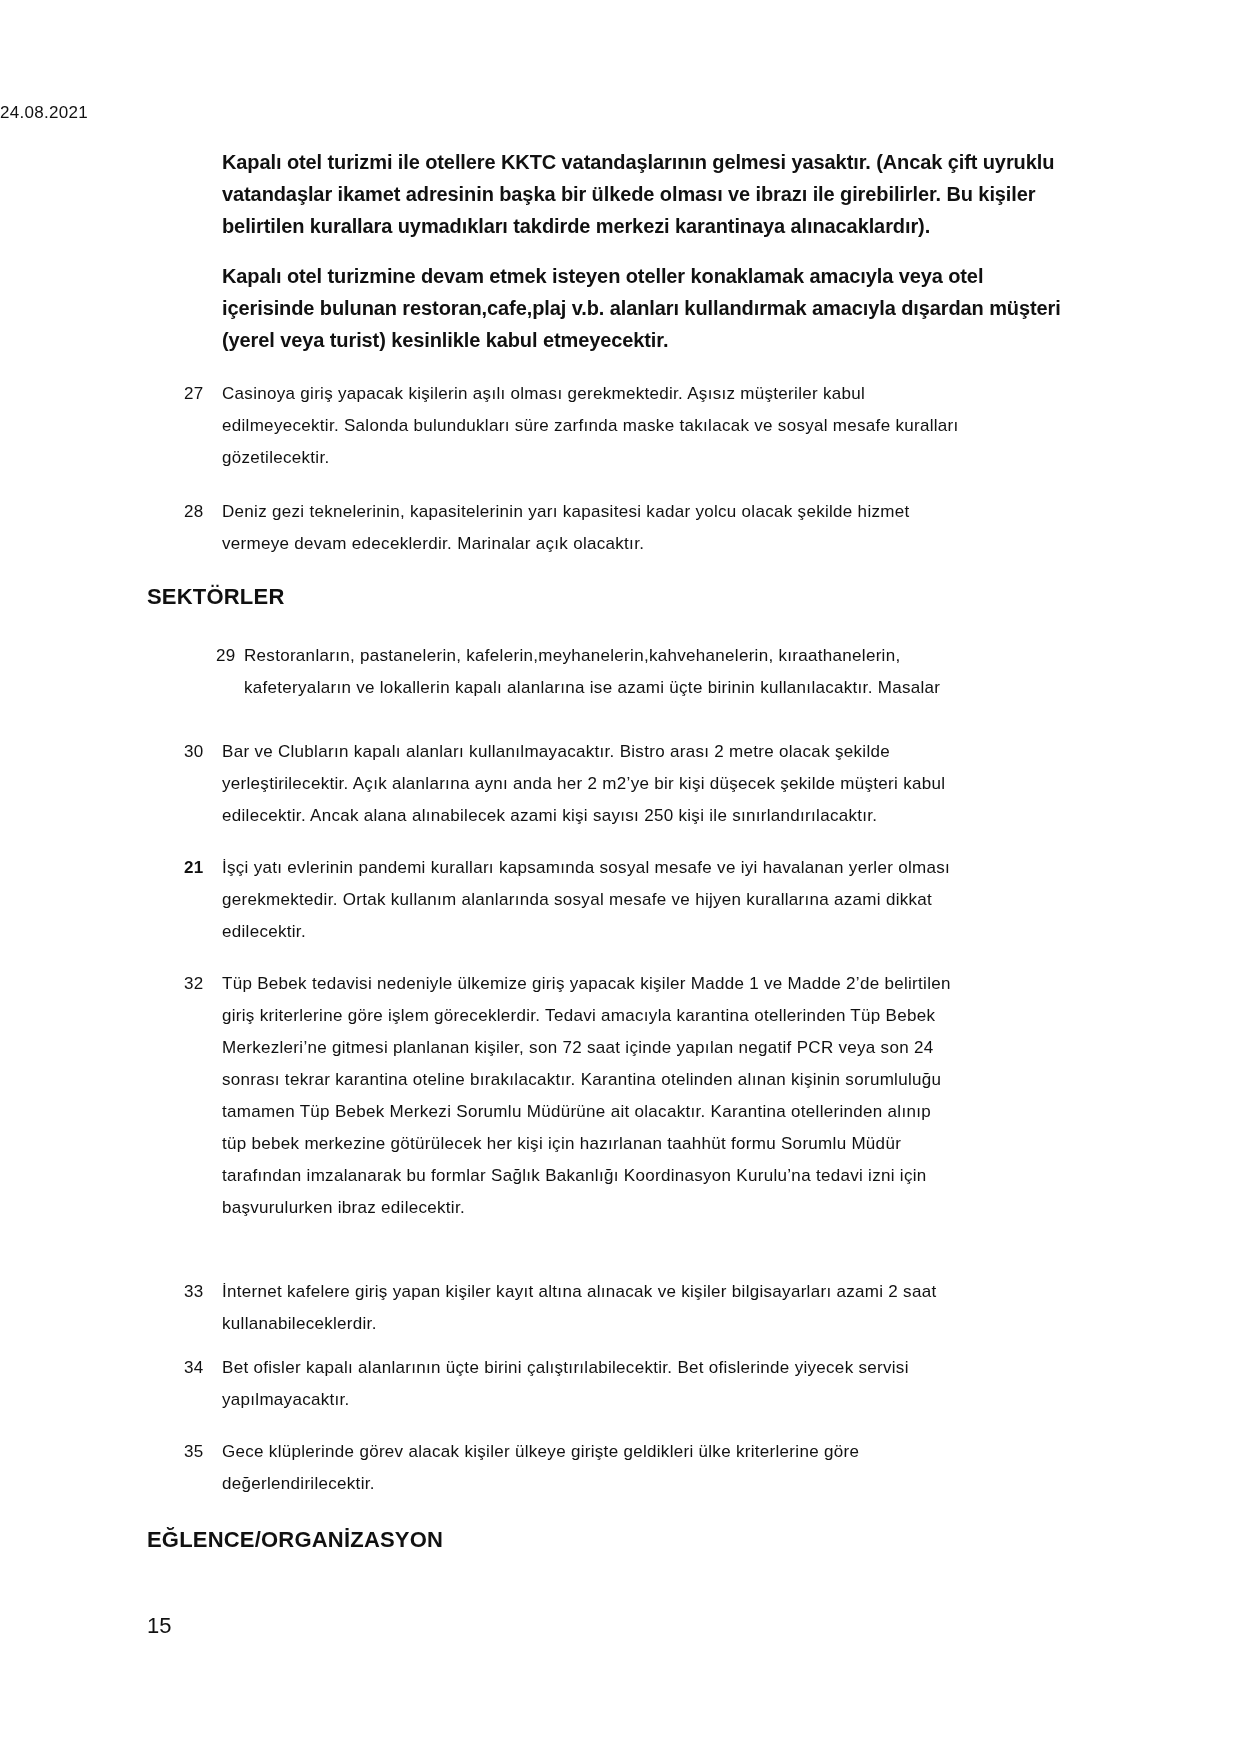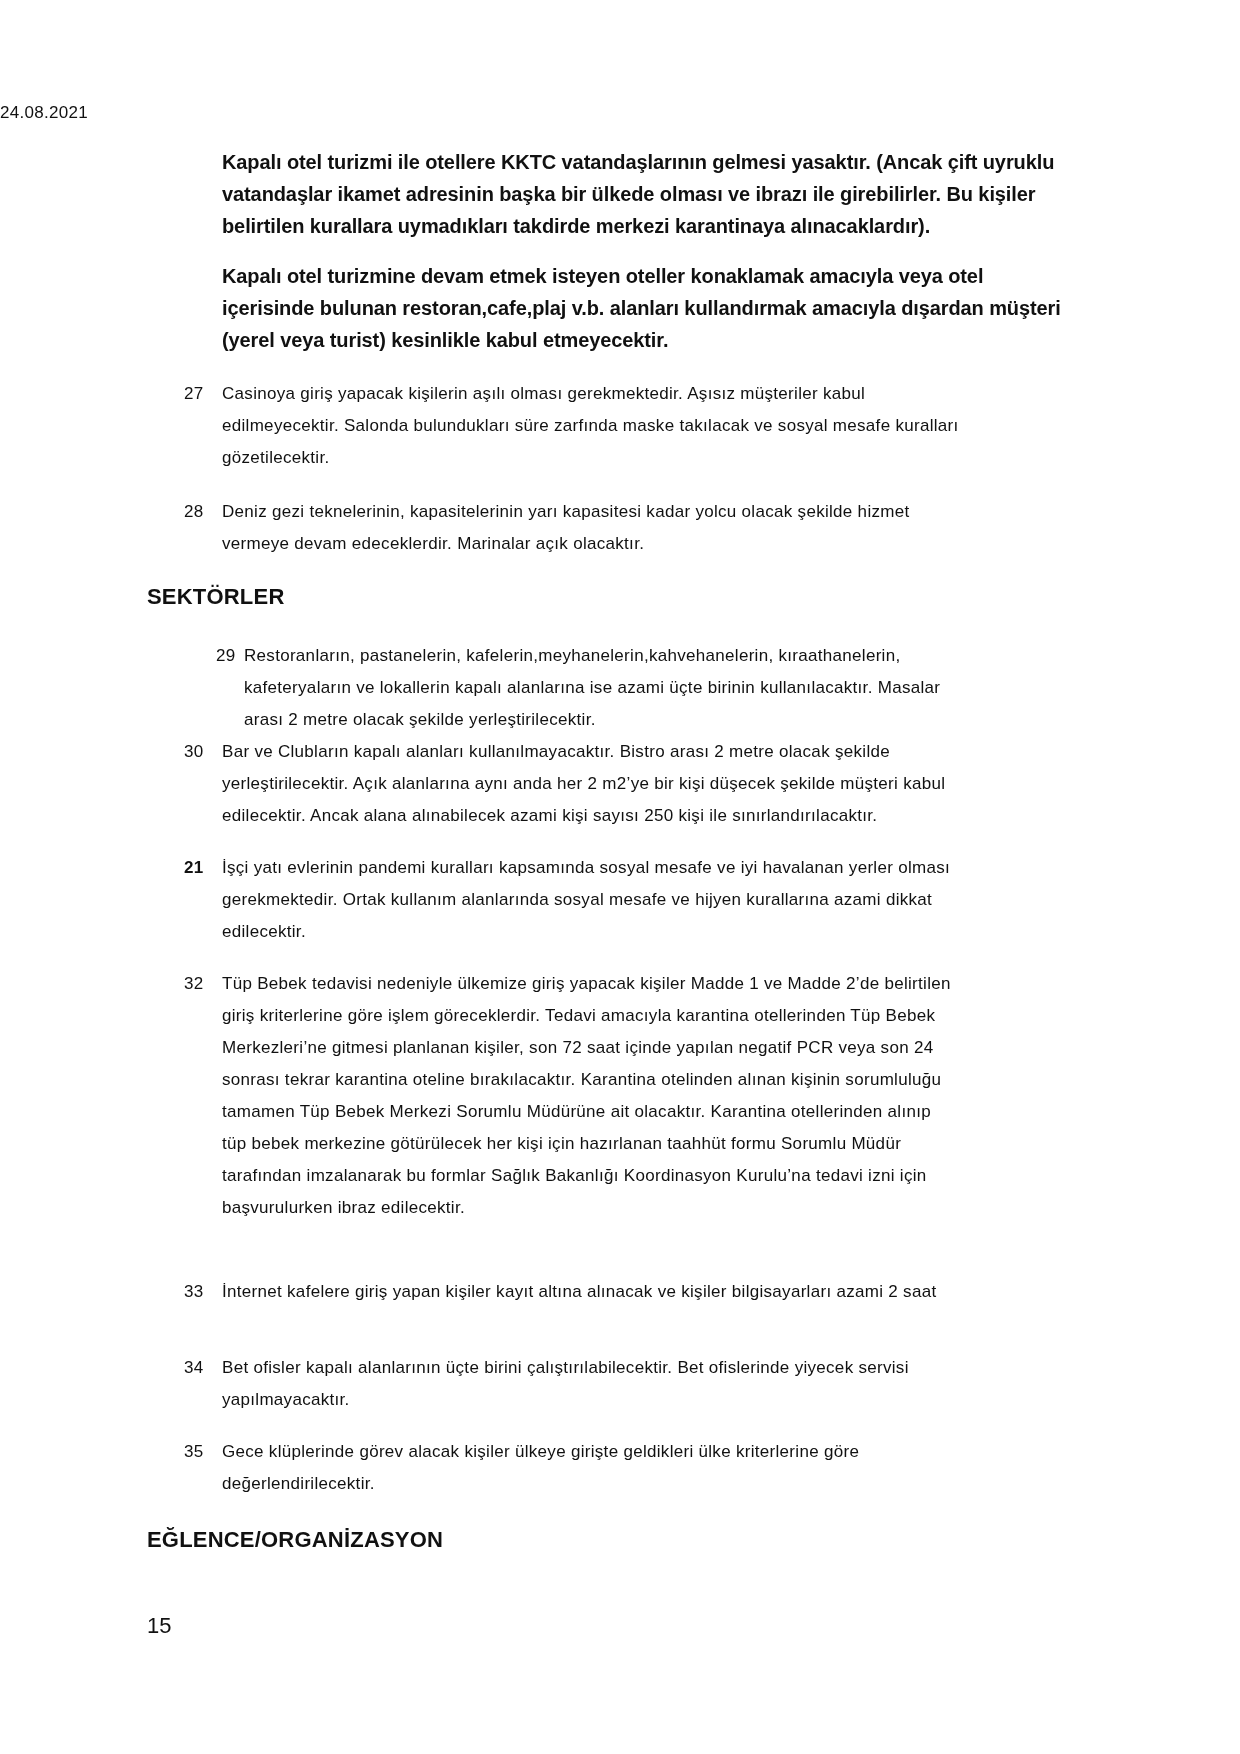--- a/index.html
+++ b/index.html
@@ -73,21 +73,20 @@
   </div>
 </div>
 
 <div class="section-heading" style="top:584px;">SEKTÖRLER</div>
 
 <div class="item indent" style="top:640px;">
   <span class="num">29</span>
   <div class="text">
     <span class="line">Restoranların, pastanelerin, kafelerin,meyhanelerin,kahvehanelerin, kıraathanelerin,</span>
     <span class="line">kafeteryaların ve lokallerin kapalı alanlarına ise azami üçte birinin kullanılacaktır. Masalar</span>
-    <span class="line">arası 2 metre olacak şekilde yerleştirilecektir.</span>
   </div>
 </div>
 
 <div class="item" style="top:736px;">
   <span class="num">30</span>
   <div class="text">
     <span class="line">Bar  ve Clubların kapalı alanları kullanılmayacaktır. Bistro arası 2 metre olacak şekilde</span>
     <span class="line">yerleştirilecektir. Açık alanlarına aynı anda her 2 m2’ye bir kişi düşecek şekilde müşteri kabul</span>
     <span class="line">edilecektir. Ancak alana alınabilecek azami kişi sayısı 250 kişi ile sınırlandırılacaktır.</span>
   </div>
@@ -113,20 +112,21 @@
     <span class="line">tüp bebek merkezine götürülecek her kişi için hazırlanan taahhüt formu Sorumlu Müdür</span>
     <span class="line">tarafından imzalanarak bu formlar Sağlık Bakanlığı Koordinasyon Kurulu’na tedavi izni için</span>
     <span class="line">başvurulurken ibraz edilecektir.</span>
   </div>
 </div>
 
 <div class="item" style="top:1276px;">
   <span class="num">33</span>
   <div class="text">
     <span class="line">İnternet kafelere giriş yapan kişiler kayıt altına alınacak ve kişiler bilgisayarları azami 2 saat</span>
+    <span class="line">kullanabileceklerdir.</span>
   </div>
 </div>
 
 <div class="item" style="top:1352px;">
   <span class="num">34</span>
   <div class="text">
     <span class="line">Bet ofisler kapalı alanlarının üçte birini çalıştırılabilecektir. Bet ofislerinde yiyecek servisi</span>
     <span class="line">yapılmayacaktır.</span>
   </div>
 </div>

